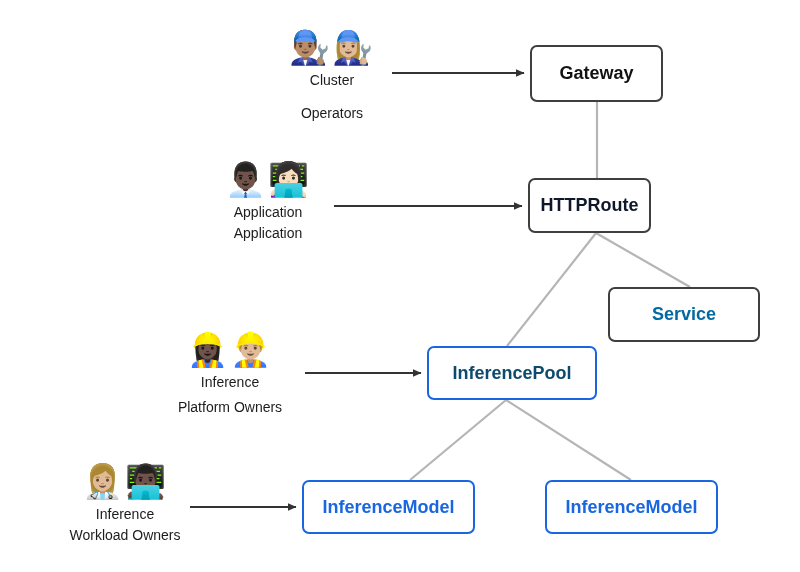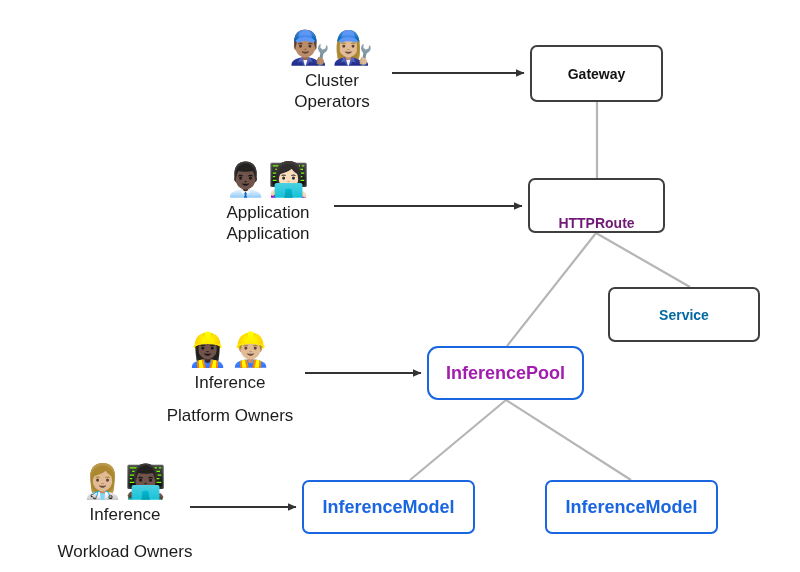--- a/index.html
+++ b/index.html
@@ -35,21 +35,21 @@
     justify-content: center;
     background: #ffffff;
     border-radius: 7px;
     font-weight: bold;
     text-align: center;
     white-space: nowrap;
   }
   .node.core {
     border: 2px solid #3f3f3f;
     color: #121212;
-    font-size: 14px;
+    font-size: 18px;
   }
   .node.ext {
     border: 2px solid #1a66e0;
     color: #1a66e0;
     font-size: 18px;
   }
   .persona {
     position: absolute;
     display: flex;
     flex-direction: column;
@@ -57,21 +57,21 @@
     width: 200px;
   }
   .persona-emoji {
     font-size: 33px;
     line-height: 40px;
     letter-spacing: 2px;
     white-space: nowrap;
   }
   .persona-label {
     margin-top: 2px;
-    font-size: 17px;
+    font-size: 14px;
     line-height: 21px;
     color: #1c1c1c;
     text-align: center;
     white-space: nowrap;
   }
 </style>
 </head>
 <body>
 
 <div id="canvas">
@@ -94,52 +94,52 @@
         <line x1="334" y1="206" x2="522" y2="206" stroke="#333333" stroke-width="2" marker-end="url(#arrowhead)"></line>
         <line x1="305" y1="373" x2="421" y2="373" stroke="#333333" stroke-width="2" marker-end="url(#arrowhead)"></line>
         <line x1="190" y1="507" x2="296" y2="507" stroke="#333333" stroke-width="2" marker-end="url(#arrowhead)"></line>
       </g>
   </svg>
 
   <div id="nodes-layer">
       <div class="node core" style="left: 530px; top: 45px; width: 133px; height: 57px; border-color: rgb(63, 63, 63); color: rgb(18, 18, 18);">
         <span>Gateway</span>
       </div>
-      <div class="node core" style="left: 528px; top: 178px; width: 137px; height: 55px; border-color: rgb(63, 63, 63); color: #701a75; align-items: flex-end;">
+      <div class="node core" style="left: 528px; top: 178px; width: 123px; height: 55px; border-color: rgb(63, 63, 63); color: #0f172a;">
         <span>HTTPRoute</span>
       </div>
       <div class="node core" style="left: 608px; top: 287px; width: 152px; height: 55px; border-color: rgb(63, 63, 63); color: #0369a1;">
         <span>Service</span>
       </div>
-      <div class="node ext" style="left: 427px; top: 346px; width: 157px; height: 54px; border-color: rgb(26, 102, 224); color: #a21caf; border-radius: 11px;">
+      <div class="node ext" style="left: 427px; top: 346px; width: 170px; height: 54px; border-color: rgb(26, 102, 224); color: #0c4a6e;">
         <span>InferencePool</span>
       </div>
       <div class="node ext" style="left: 302px; top: 480px; width: 173px; height: 54px; border-color: rgb(26, 102, 224); color: rgb(26, 102, 224);">
         <span>InferenceModel</span>
       </div>
       <div class="node ext" style="left: 545px; top: 480px; width: 173px; height: 54px; border-color: rgb(26, 102, 224); color: rgb(26, 102, 224);">
         <span>InferenceModel</span>
       </div>
     </div>
   <div id="personas-layer">
       <div class="persona" style="left: 232px; top: 28px;">
         <div class="persona-emoji">👨🏽‍🔧👩🏼‍🔧</div>
         <div class="persona-label">Cluster</div>
-        <div class="persona-label" style="margin-top: 0px;">Operators</div>
+        <div class="persona-label" style="margin-top: 12px;">Operators</div>
       </div>
       <div class="persona" style="left: 168px; top: 160px;">
         <div class="persona-emoji">👨🏿‍💼👩🏻‍💻</div>
         <div class="persona-label">Application</div>
         <div class="persona-label" style="margin-top: 0px;">Application</div>
       </div>
       <div class="persona" style="left: 130px; top: 330px;">
         <div class="persona-emoji">👷🏿‍♀️👷🏼‍♂️</div>
         <div class="persona-label">Inference</div>
-        <div class="persona-label" style="margin-top: 12px; text-align: center;">Platform Owners</div>
+        <div class="persona-label" style="margin-top: 4px; text-align: center;">Platform Owners</div>
       </div>
       <div class="persona" style="left: 25px; top: 462px;">
         <div class="persona-emoji">👩🏼‍⚕️👨🏿‍💻</div>
         <div class="persona-label">Inference</div>
-        <div class="persona-label" style="margin-top: 16px;">Workload Owners</div>
+        <div class="persona-label" style="margin-top: 0px;">Workload Owners</div>
       </div>
     </div>
 
 </div>
 
 </body></html>

